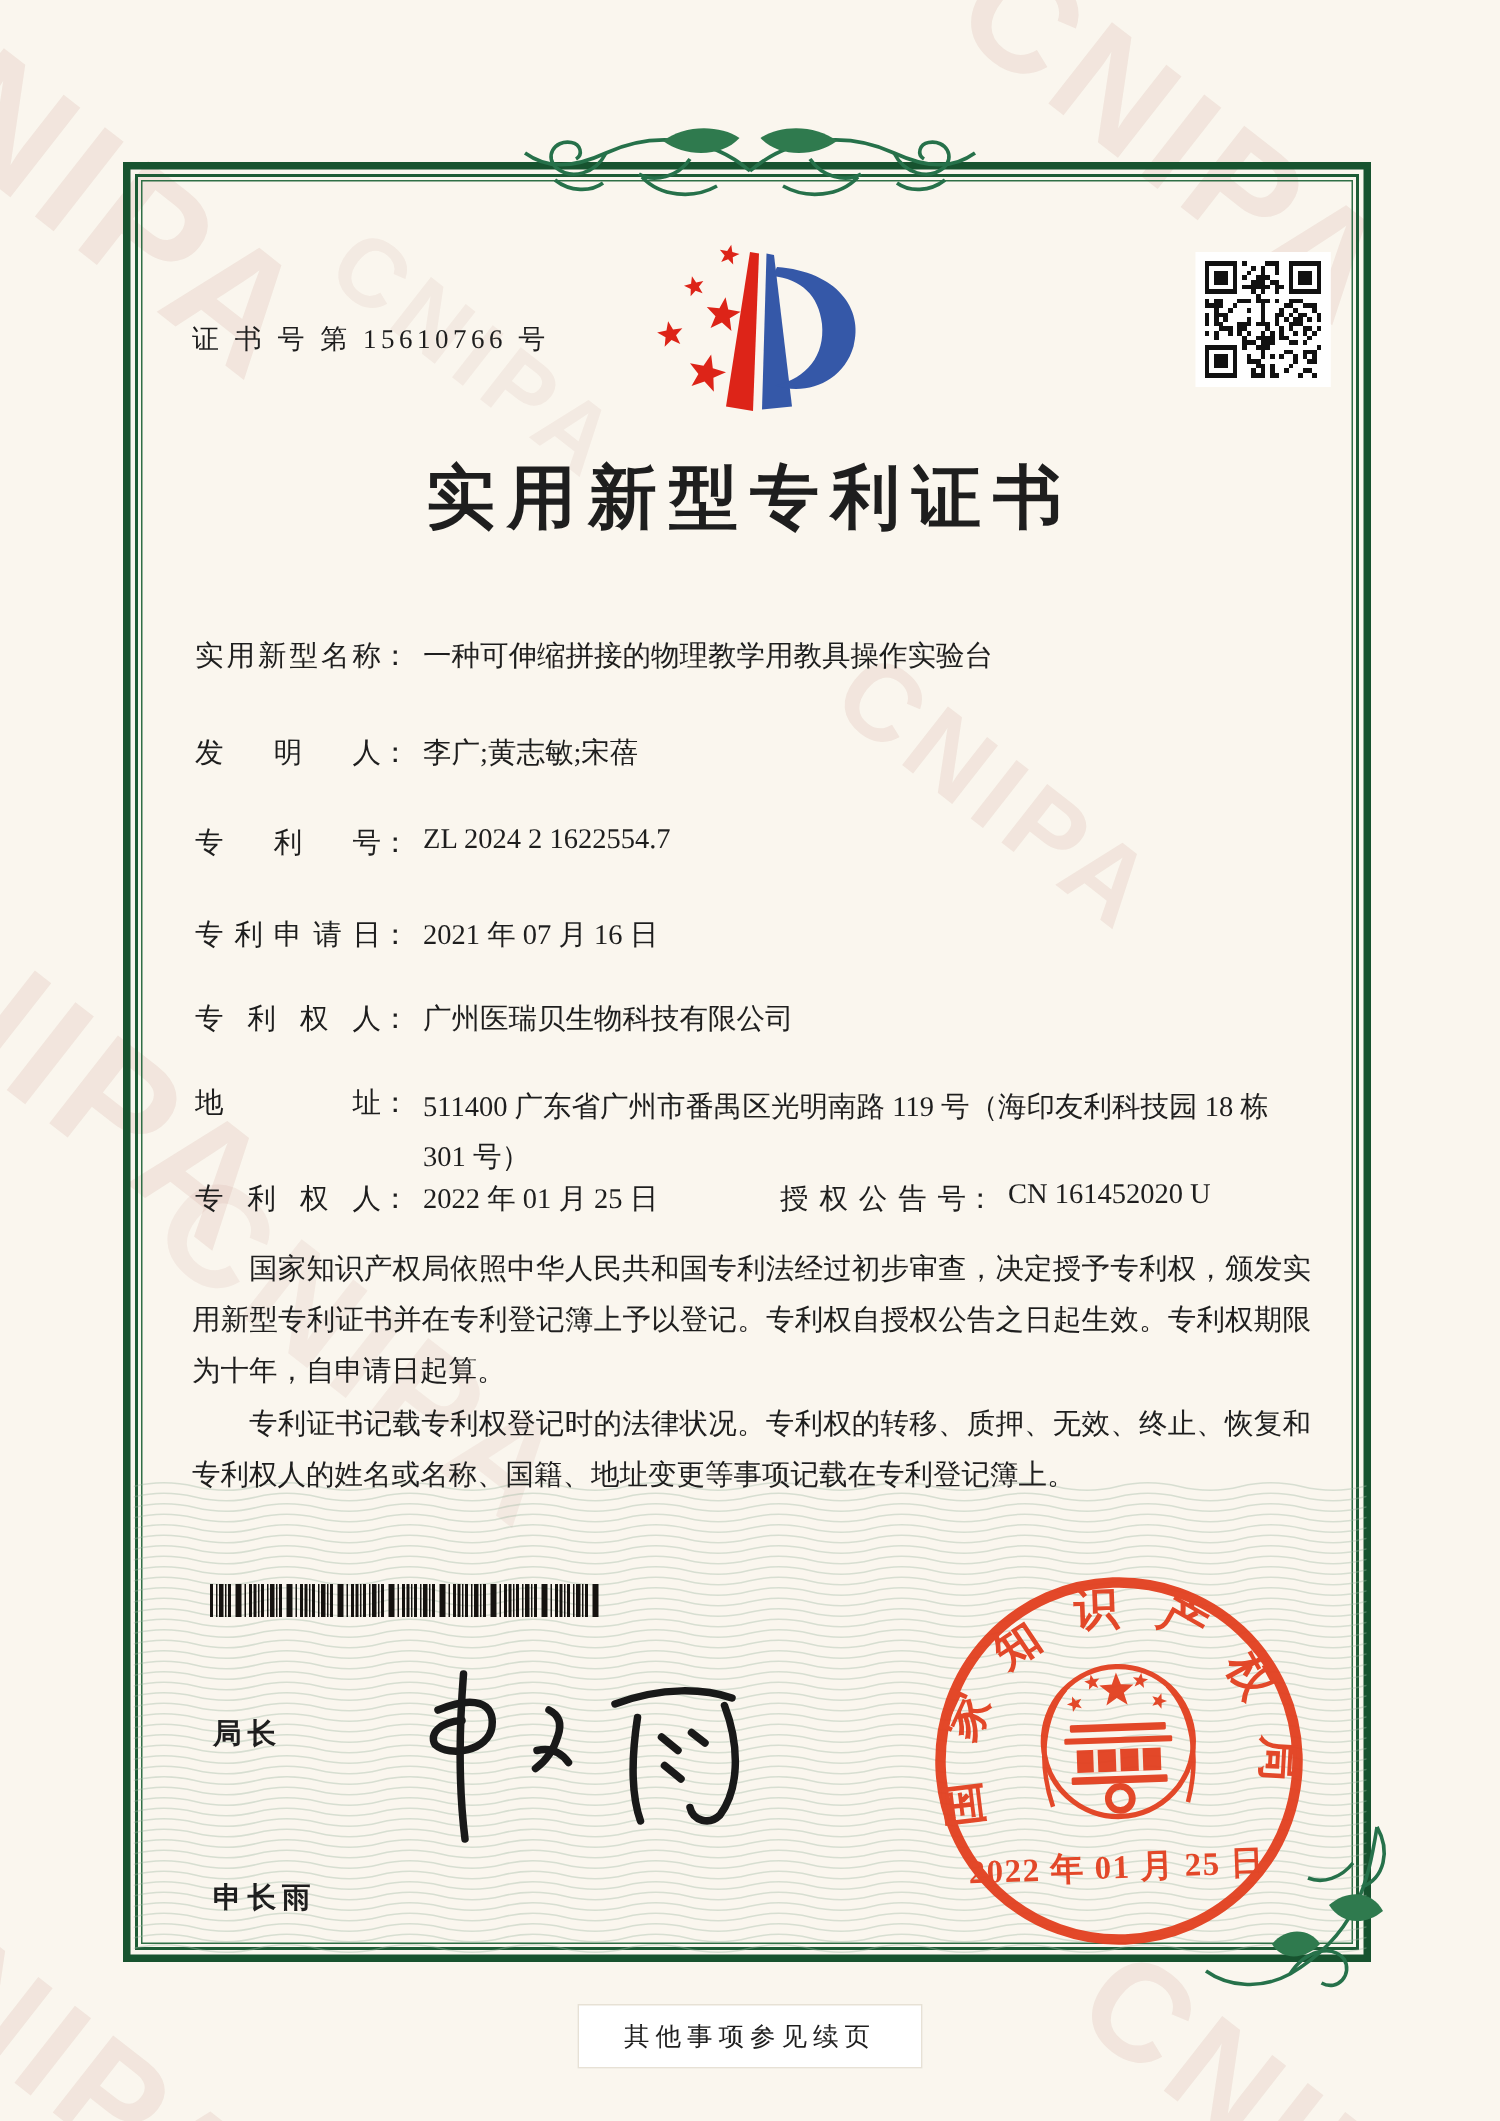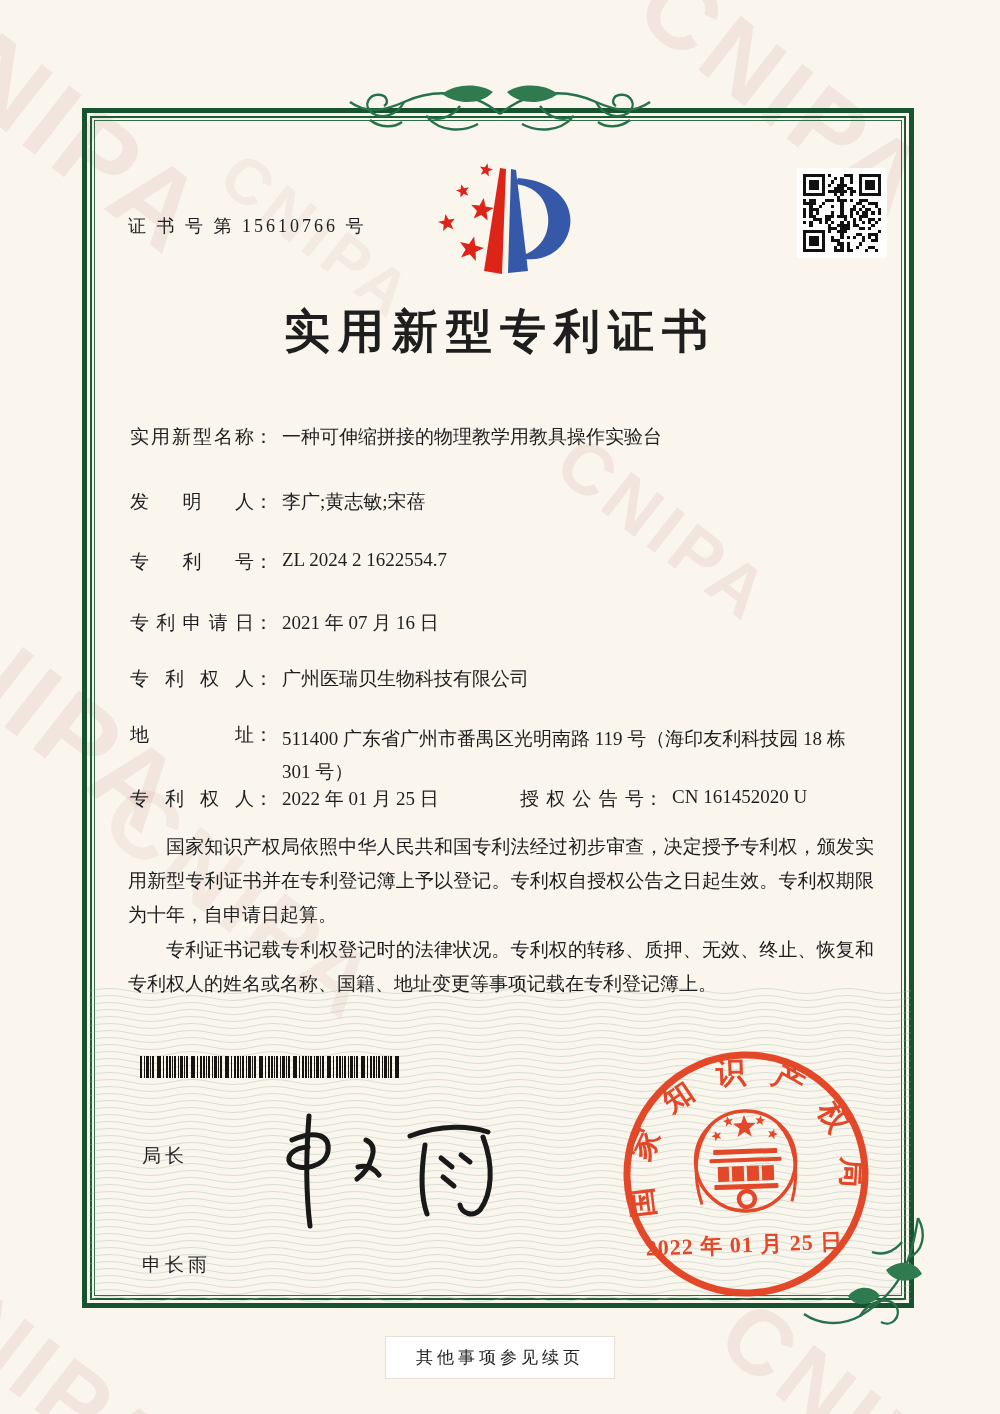--- a/index.html
+++ b/index.html
@@ -35,21 +35,21 @@
   
   .paras{position:absolute; left:128px; top:830px; width:746px; font-size:19px;
     line-height:1.8; text-align:justify;}
   .paras p{margin:0; text-indent:2em;}
   
   #barcode{position:absolute; left:140px; top:1056px; width:262px; height:22px;
     font-size:0; white-space:nowrap; overflow:hidden;}
   #barcode span{display:inline-block; height:100%; background:#15120f; vertical-align:top;}
   
   .director{position:absolute; left:142px; font-size:19px;
-    font-family:"Liberation Sans", sans-serif; letter-spacing:4px;}
+    font-family:"Liberation Sans", sans-serif; letter-spacing:4px;font-weight:bold;}
   #signature{position:absolute; left:262px; top:1100px; width:280px; height:140px;}
   #signature path{fill:none; stroke:#191919; stroke-width:5; stroke-linecap:round; stroke-linejoin:round;}
   
   #seal{position:absolute; left:605px; top:1033px; width:282px; height:282px; opacity:.95;}
   
   #flourish-top{position:absolute; left:340px; top:76px; width:320px; height:72px;}
   #flourish-corner{position:absolute; left:798px; top:1212px; width:132px; height:132px;}
   .orn{stroke:#26714a; fill:none; stroke-width:2.4;}
   .orn-fill{fill:#2f7a4e; stroke:none;}
   

